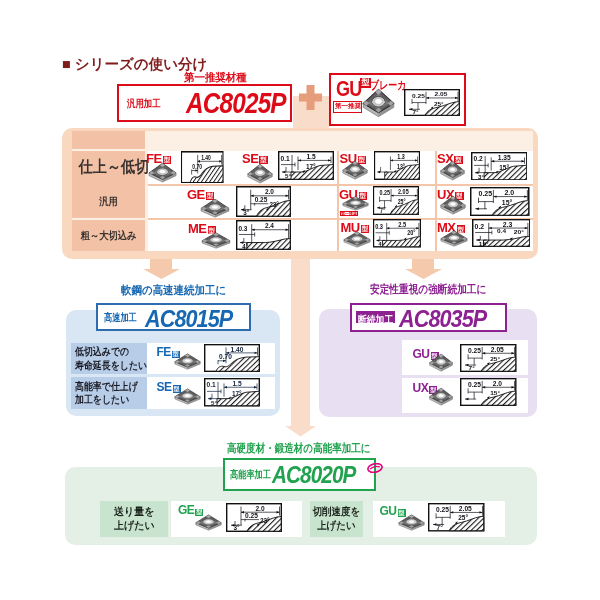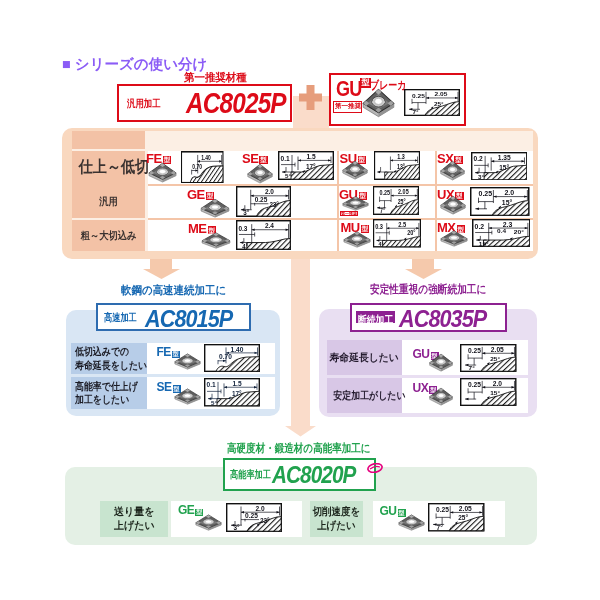--- a/index.html
+++ b/index.html
@@ -1,21 +1,21 @@
 <!DOCTYPE html>
 <html><head><meta charset="utf-8">
 <style>
 html,body{margin:0;padding:0;background:#fff;width:600px;height:600px;overflow:hidden}
 *{box-sizing:border-box;font-family:"Liberation Sans",sans-serif}
 .a{position:absolute}
 .cjk{font-weight:bold}
 </style></head><body>
 <div class="a" style="left:0;top:0;width:600px;height:600px;background:#fff">
 
-<div class="a cjk" style="left:62px;top:55px;font-size:14.5px;color:#8b5cf6">■ シリーズの使い分け</div>
+<div class="a cjk" style="left:62px;top:55px;font-size:14.5px;color:#7f1d1d">■ シリーズの使い分け</div>
 <div class="a" style="left:293px;top:95.5px;width:35.5px;height:33px;background:#fadcca"></div>
 <div class="a" style="left:291px;top:258px;width:18.5px;height:168.5px;background:#fadcca"></div>
 <svg class="a" style="left:284.5px;top:426px" width="31" height="10.5" viewBox="0 0 31 10.5">
       <path d="M0,0 L31,0 L15.5,10.5 Z" fill="#fadcca"></path>
     </svg>
 <div class="a" style="left:150px;top:258px;width:22px;height:11px;background:#f5c9ac"></div>
 <svg class="a" style="left:142.5px;top:269px" width="37" height="10" viewBox="0 0 37 10">
       <path d="M0,0 L37,0 L18.5,10 Z" fill="#f5c9ac"></path>
     </svg>
 <div class="a" style="left:412px;top:258px;width:22px;height:11px;background:#f5c9ac"></div>
@@ -498,22 +498,20 @@
       <path d="M4,21 l3.4,-1.3 v2.6 z" fill="#10203a"></path>
     </svg>
 <div class="a cjk" style="left:369.5px;top:282px;font-size:11.5px;color:#8d2191;transform:scaleX(0.84);transform-origin:0 0;white-space:nowrap">安定性重視の強断続加工に</div>
 <div class="a" style="left:319px;top:309px;width:218px;height:108px;background:#e9dff2;border-radius:10px"></div>
 <div class="a" style="left:350px;top:302.5px;width:156.5px;height:29px;background:#fff;border:2px solid #8d2191"></div>
 <div class="a" style="left:356px;top:311px;width:39px;height:11.5px;background:#8d2191"></div>
 <div class="a cjk" style="left:358px;top:312.5px;font-size:10px;color:#fff;transform:scaleX(0.88);transform-origin:0 0;white-space:nowrap">断続加工</div>
 <div class="a" style="left:399px;top:305px;font-size:24px;font-weight:bold;font-style:italic;color:#8d2191;transform:scaleX(0.9);transform-origin:0 0;letter-spacing:-1px">AC8035P</div>
 <div class="a" style="left:402px;top:340px;width:125.5px;height:35px;background:#fff"></div>
 <div class="a" style="left:402px;top:377.5px;width:125.5px;height:35px;background:#fff"></div>
-<div class="a cjk" style="left:327px;top:340px;width:75px;height:35px;background:#d8c7e6;color:#241b2e;font-size:10.5px;line-height:35px;text-align:center;white-space:nowrap"><span style="display:inline-block;transform:scaleX(0.93)">寿命延長したい</span></div>
-<div class="a cjk" style="left:327px;top:377.5px;width:75px;height:35px;background:#d8c7e6;color:#241b2e;font-size:10.5px;line-height:35px;text-align:center;white-space:nowrap"><span style="display:inline-block;transform:scaleX(0.85)">安定加工がしたい</span></div>
 <div style="position:absolute;left:412.5px;top:344.5px;line-height:1;white-space:nowrap"><span style="font-size:12px;font-weight:bold;color:#8d2191;font-family:'Liberation Sans',sans-serif;letter-spacing:-0.5px">GU</span><span style="display:inline-block;vertical-align:0px;margin-left:1px;background:#8d2191;color:#fff;font-size:6px;font-weight:bold;padding:0.5px 1px;line-height:1.1">型</span></div>
 <svg style="position:absolute;left:427.5px;top:352px" width="26" height="20" viewBox="0 0 64 48" preserveAspectRatio="none">
 <path d="M4,26 L32,40 L60,26 L60,32 L32,46 L4,32 Z" fill="#b6b6b6" stroke="#636363" stroke-width="1"></path>
 <path d="M32,40 L60,26 L60,32 L32,46 Z" fill="#939393"></path>
 <path d="M32,5 L60,26 L32,40 L4,26 Z" fill="#606060" stroke="#2b2b2b" stroke-width="1.6"></path>
 <path d="M32,10.5 L53,26 L32,35.5 L11,26 Z" fill="#7b7b7b" stroke="#555555" stroke-width="1"></path>
 <path d="M32,5 L37.5,9 L32,13 L26.5,9 Z" fill="#ababab"></path>
 <path d="M4,26 L9.5,22 L15,26 L9.5,30 Z" fill="#a2a2a2"></path>
 <path d="M60,26 L54.5,22 L49,26 L54.5,30 Z" fill="#a2a2a2"></path>
 <path d="M32,40 L37.5,36 L32,32.5 L26.5,36 Z" fill="#9e9e9e"></path>

